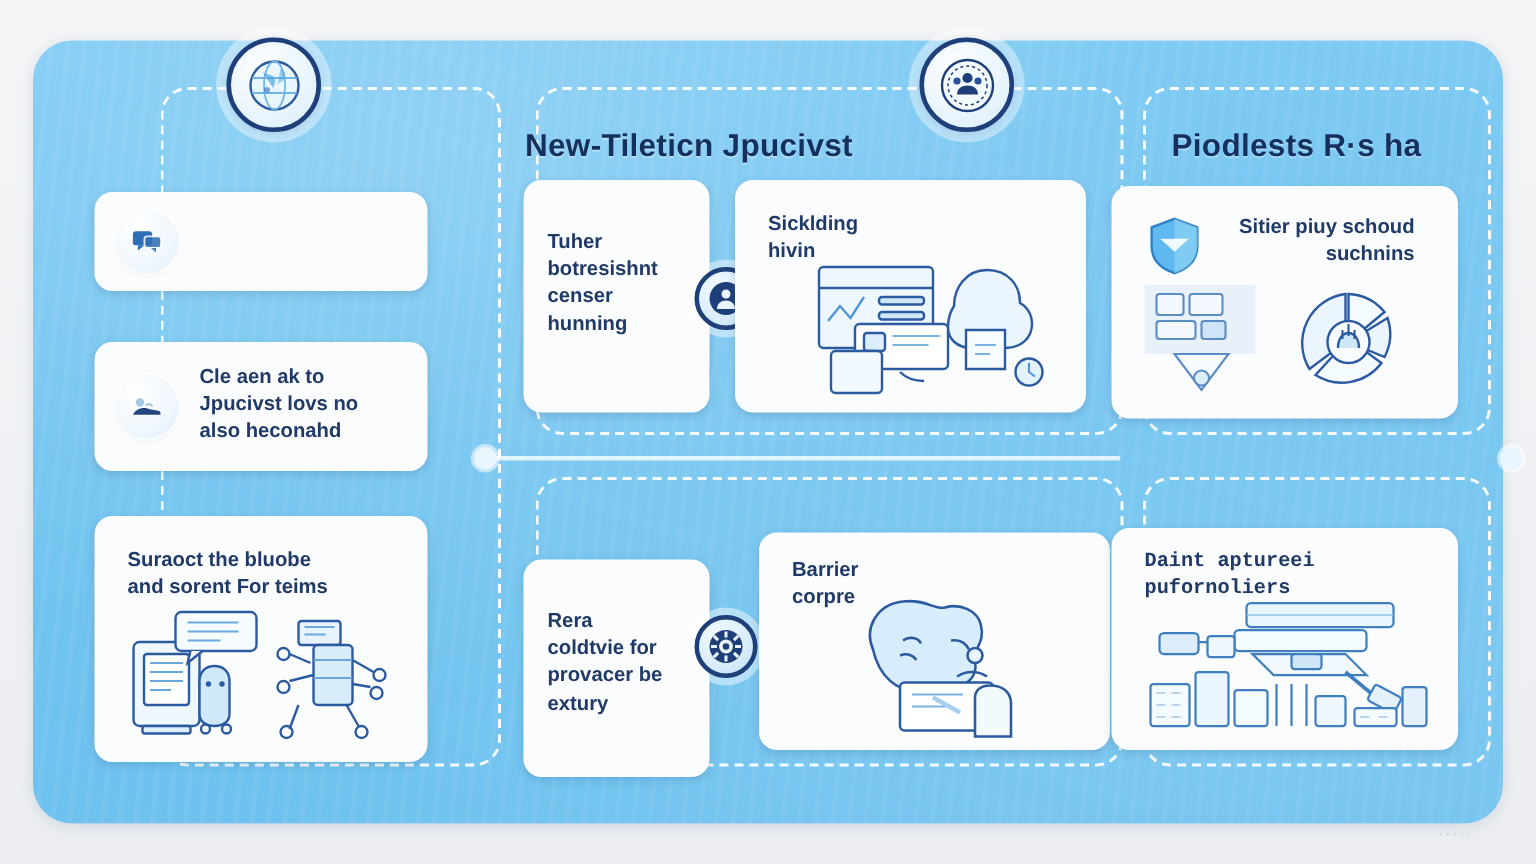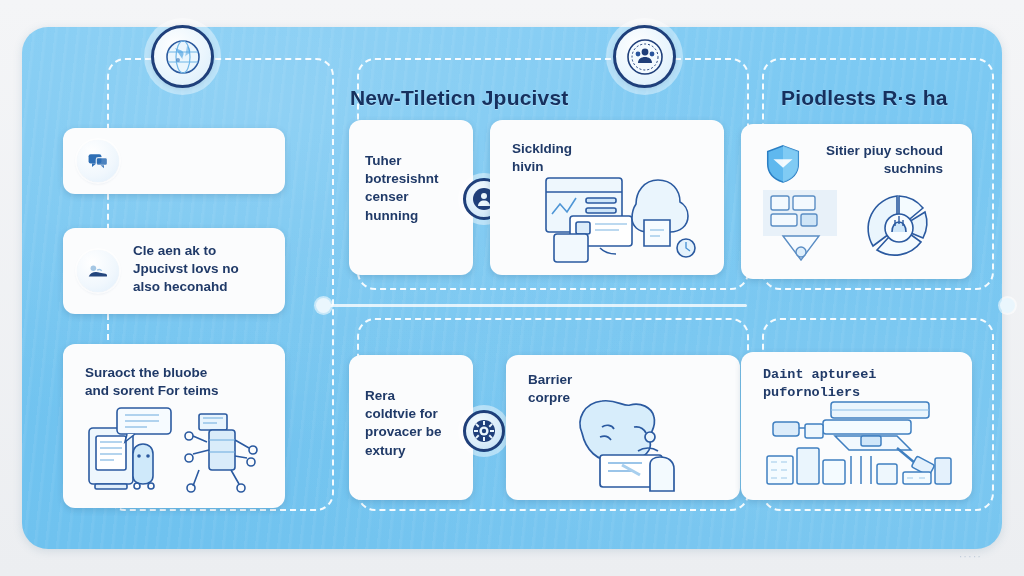--- a/index.html
+++ b/index.html
@@ -104,21 +104,21 @@
   #card-l2 .card-text{left:70px;top:14px;}
   #card-l3 .card-text{left:22px;top:20px;}
 
   
   #card-m1{left:349px; top:120px; width:124px; height:155px;}
   #card-m2{left:490px; top:120px; width:234px; height:155px;}
   #card-m1 .card-text{left:16px;top:32px;}
   #card-m2 .card-text{left:22px;top:20px;}
 
   
-  #card-m3{left:349px; top:355px; width:124px; height:145px;}
+  #card-m3{left:349px; top:373px; width:124px; height:145px;}
   #card-m4{left:490px; top:355px; width:234px; height:145px;margin-left:16px;}
   #card-m3 .card-text{left:16px;top:32px;}
   #card-m4 .card-text{left:22px;top:16px;}
 
   
   #card-r1{left:741px; top:124px; width:231px; height:155px;text-align:right;}
   #card-r2{left:741px; top:352px; width:231px; height:148px;}
   #card-r1 .card-text{left:85px;top:18px;}
   #card-r2 .card-text{left:22px;top:14px;font-family:Liberation Mono, monospace;}
 

